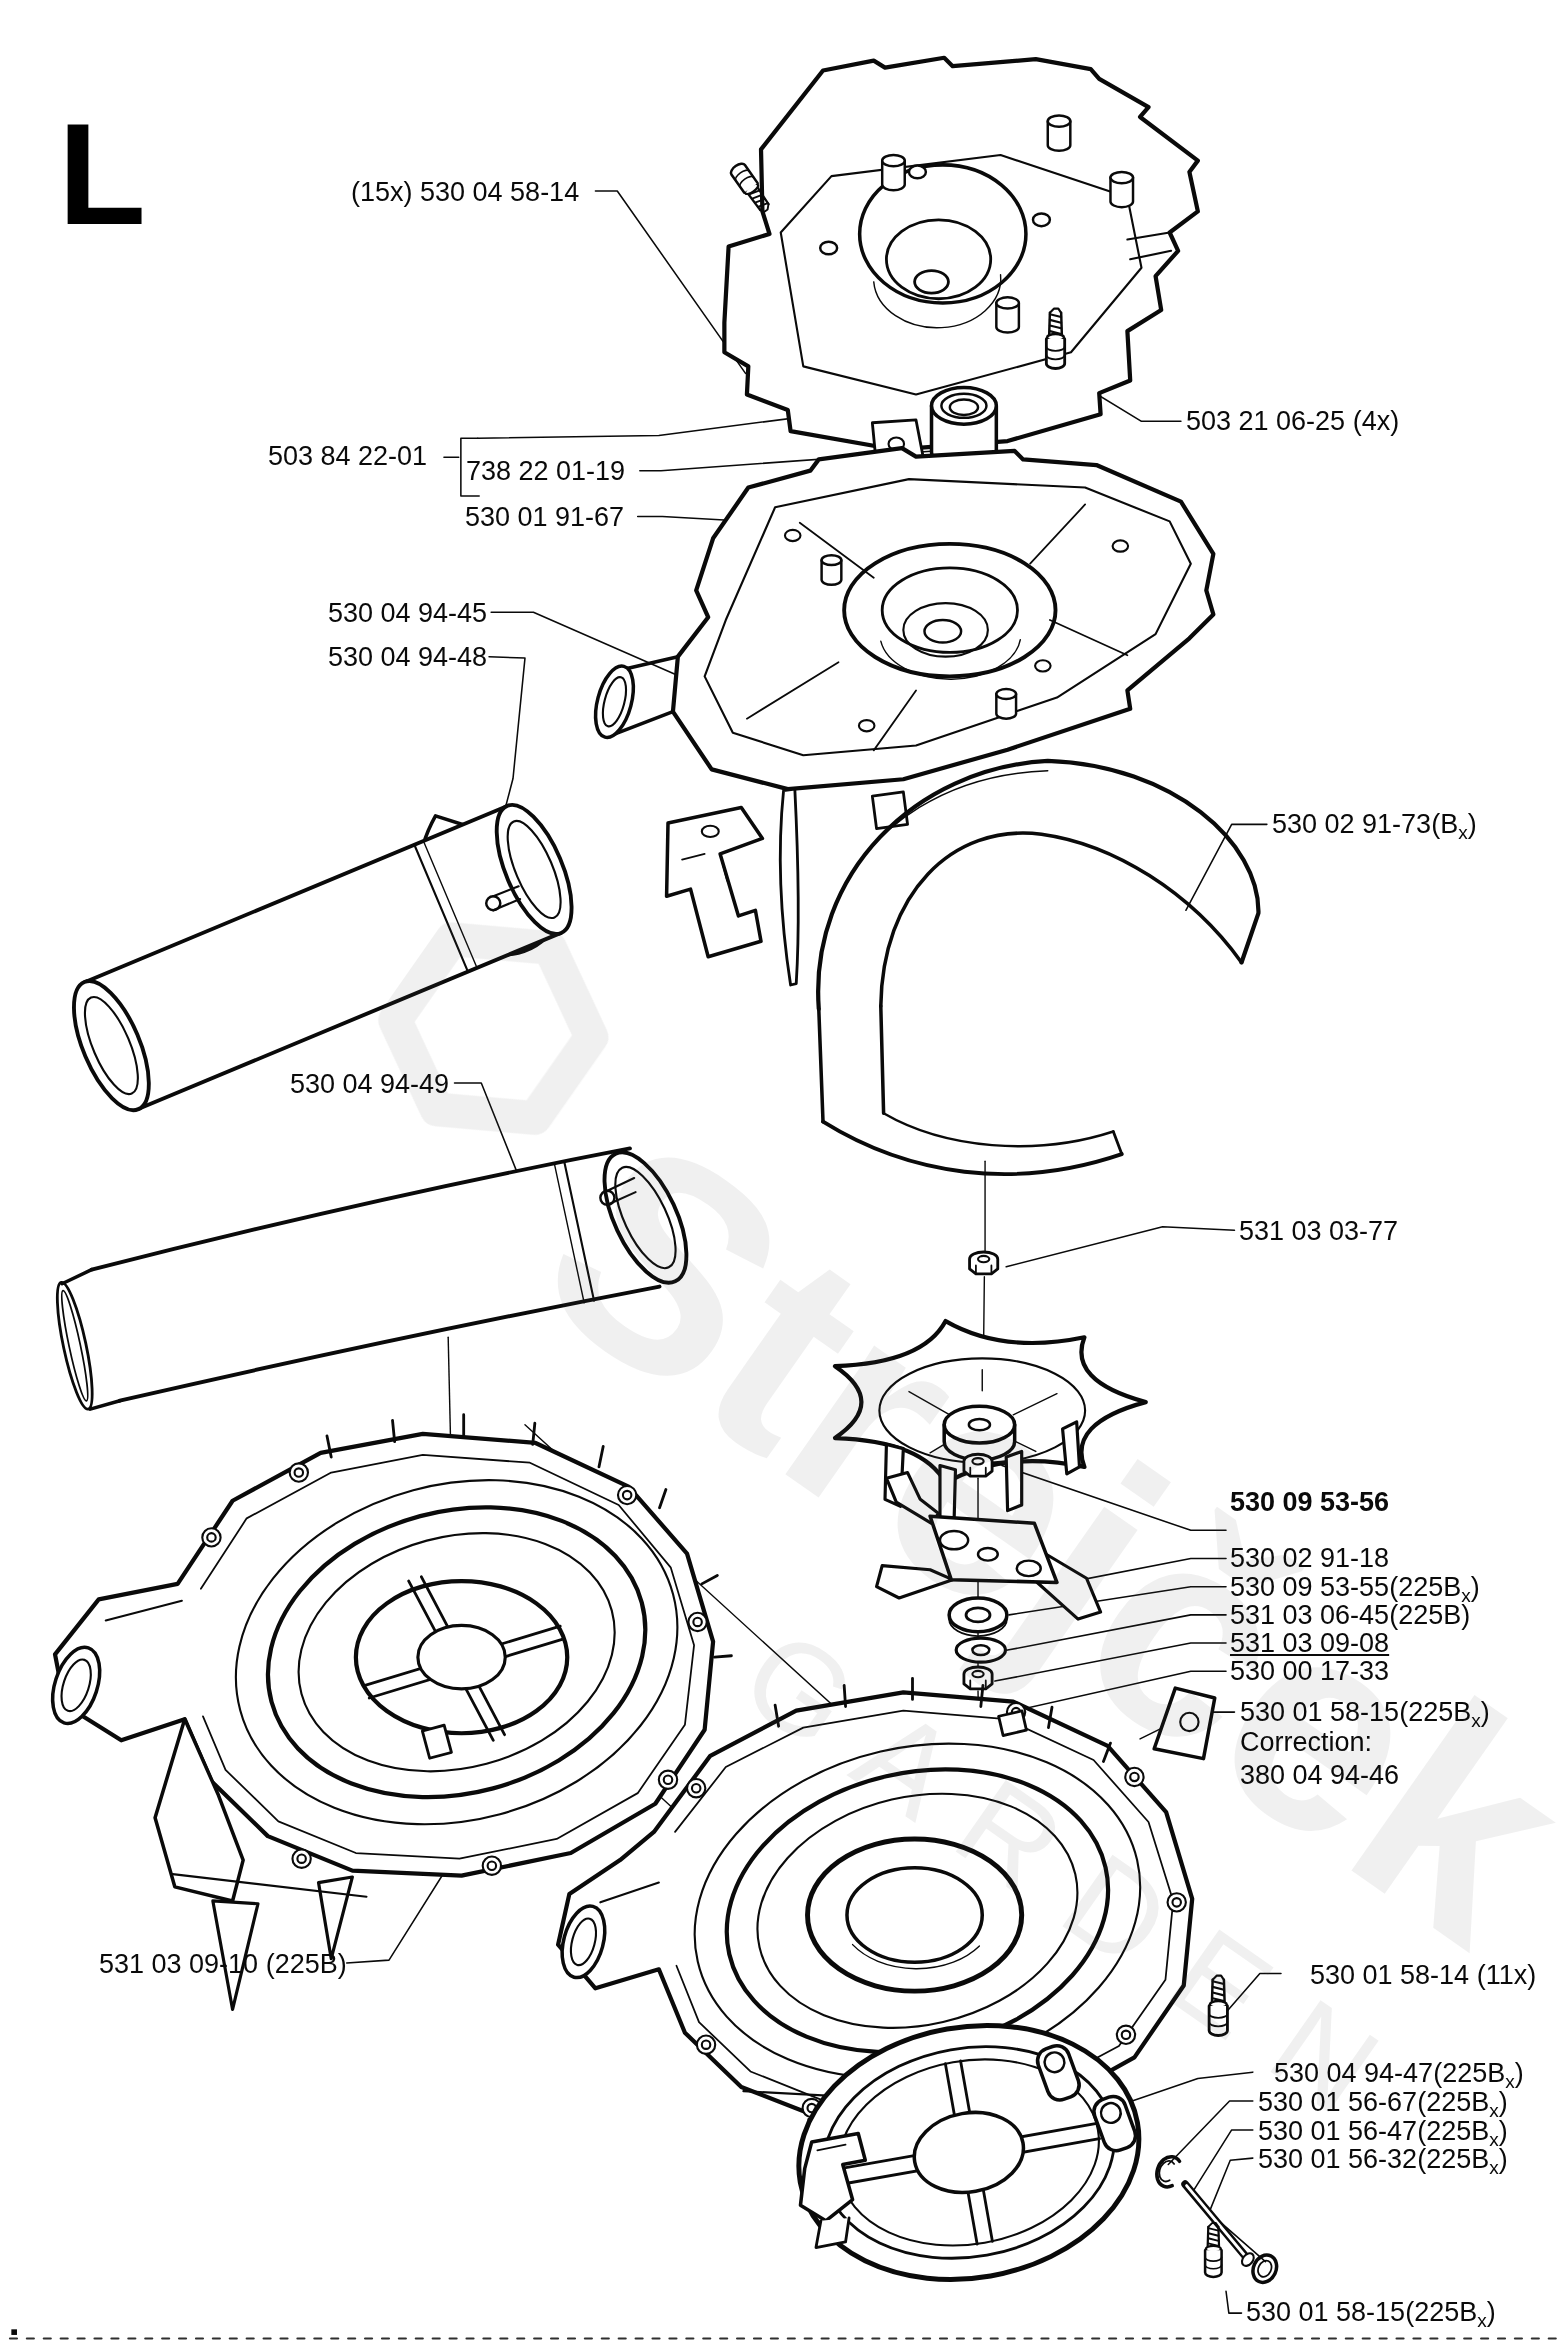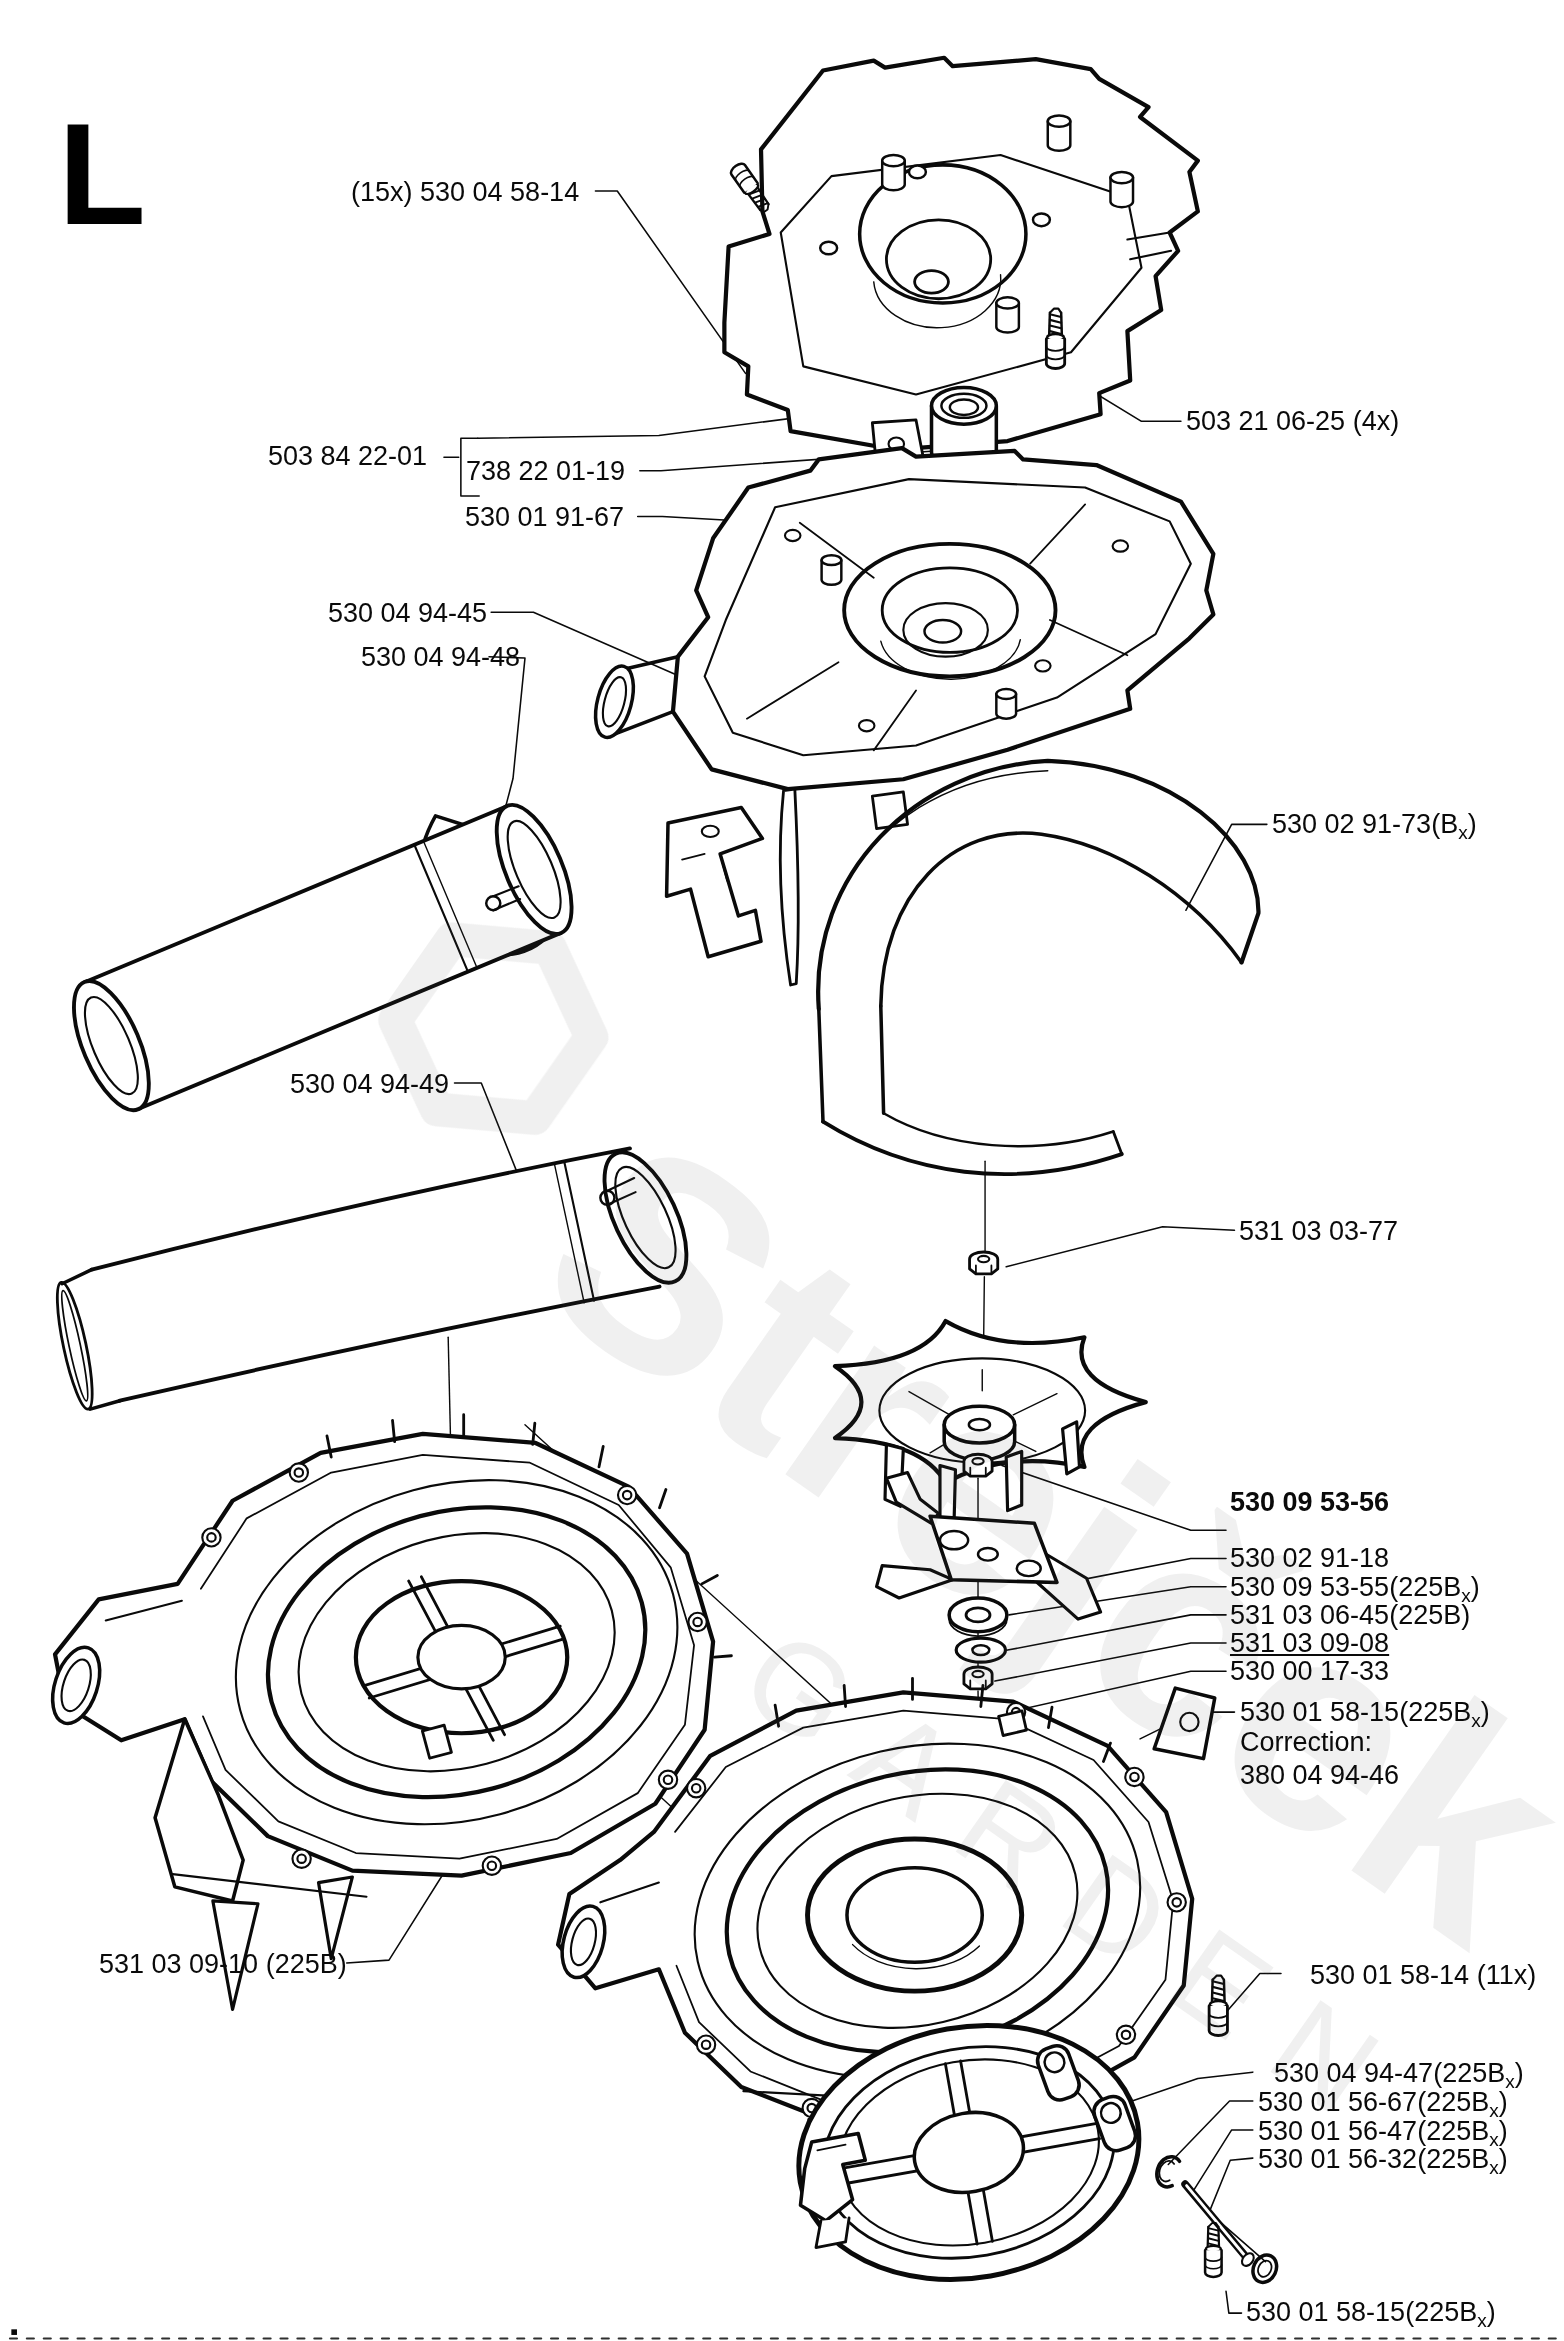--- a/index.html
+++ b/index.html
@@ -407,21 +407,21 @@
     <div class="callout" style="left: 1186px; top: 407px;"><span class="t1">503 21 06-25 (4x)</span><span class="sub"></span><span class="t2"></span></div>
 
     <div class="callout" style="left: 268px; top: 442px;"><span class="t1">503 84 22-01</span><span class="sub"></span><span class="t2"></span></div>
 
     <div class="callout" style="left: 466px; top: 457px;"><span class="t1">738 22 01-19</span><span class="sub"></span><span class="t2"></span></div>
 
     <div class="callout" style="left: 465px; top: 503px;"><span class="t1">530 01 91-67</span><span class="sub"></span><span class="t2"></span></div>
 
     <div class="callout" style="left: 328px; top: 599px;"><span class="t1">530 04 94-45</span><span class="sub"></span><span class="t2"></span></div>
 
-    <div class="callout" style="left: 328px; top: 643px; margin-left: 33px;"><span class="t1">530 04 94-48</span><span class="sub"></span><span class="t2"></span></div>
+    <div class="callout" style="left: 328px; top: 643px;"><span class="t1">530 04 94-48</span><span class="sub"></span><span class="t2"></span></div>
 
     <div class="callout" style="left: 1272px; top: 810px;"><span class="t1">530 02 91-73(B</span><span class="sub">x</span><span class="t2">)</span></div>
 
     <div class="callout" style="left: 290px; top: 1070px;"><span class="t1">530 04 94-49</span><span class="sub"></span><span class="t2"></span></div>
 
     <div class="callout" style="left: 1239px; top: 1217px;"><span class="t1">531 03 03-77</span><span class="sub"></span><span class="t2"></span></div>
 
     <div class="callout" style="left: 1230px; top: 1488px; font-weight: bold;"><span class="t1">530 09 53-56</span><span class="sub"></span><span class="t2"></span></div>
 
     <div class="callout" style="left: 1230px; top: 1544px;"><span class="t1">530 02 91-18</span><span class="sub"></span><span class="t2"></span></div>

